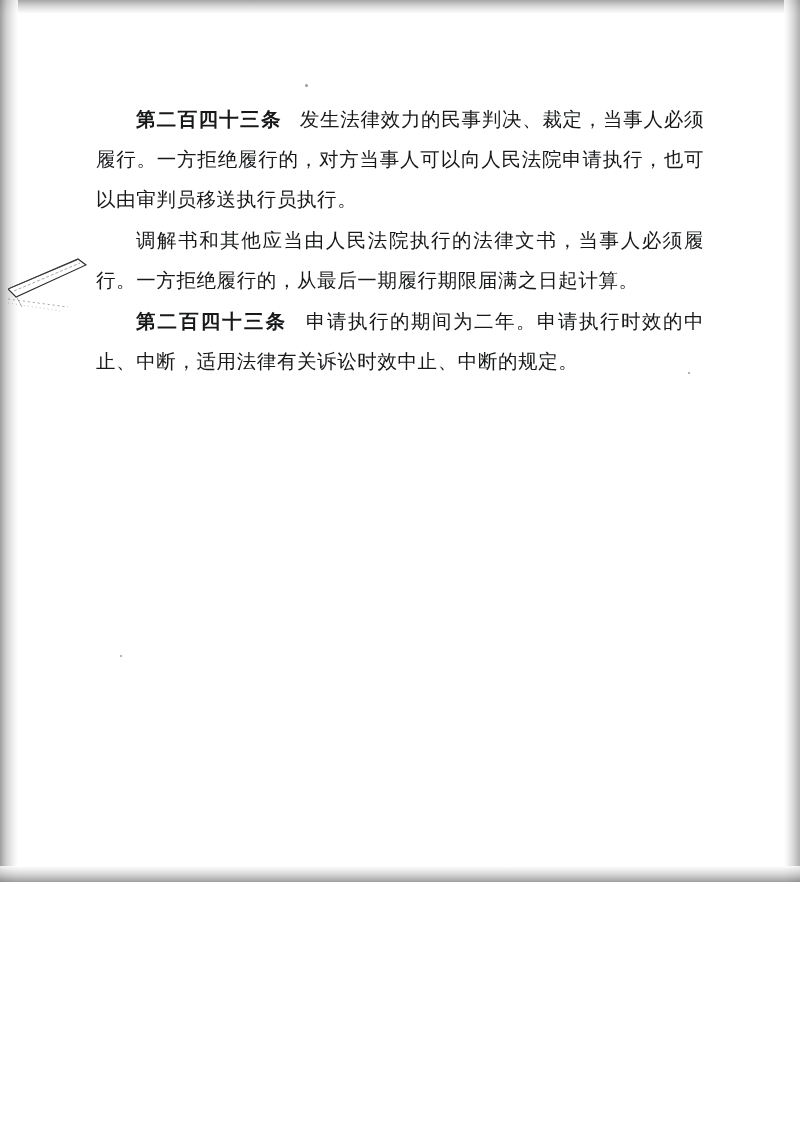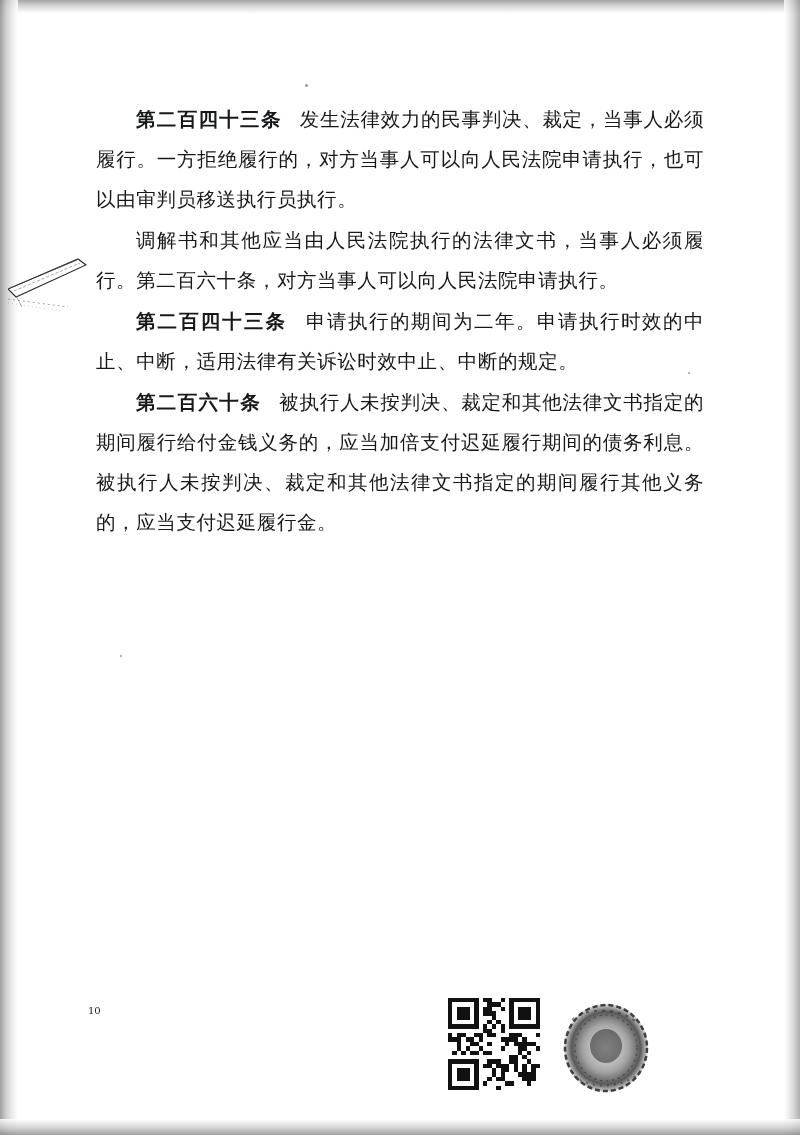--- a/index.html
+++ b/index.html
@@ -3,21 +3,21 @@
 <meta charset="utf-8">
 <style>
   html, body {
     margin: 0;
     padding: 0;
     background: #ffffff;
   }
   .page {
     position: relative;
     width: 800px;
-    height: 1135px;
+    height: 882px;
     background: #ffffff;
     overflow: hidden;
     font-family: "DejaVu Serif", serif;
   }
   
   .scan-edge-left {
     position: absolute;
     left: 0; top: 0;
     width: 18px; height: 1135px;
     background: linear-gradient(to right, #8d8d8d 0%, #c9c9c9 35%, #efefef 75%, #ffffff 100%);
@@ -140,31 +140,28 @@
   <span class="speck" style="left:688px; top:372px; width:2px; height:2px;"></span>
   <span class="speck" style="left:120px; top:655px; width:2px; height:2px;"></span>
 
   <div class="content">
 
     <p class="para">
       <span class="lead">第二百四十三条</span><span class="gap"></span><span>发生法律效力的民事判决、裁定，当事人必须履行。一方拒绝履行的，对方当事人可以向人民法院申请执行，也可以由审判员移送执行员执行。</span>
     </p>
 
     <p class="para">
-      <span>调解书和其他应当由人民法院执行的法律文书，当事人必须履行。第二百六十条，对方当事人可以向人民法院申请执行。</span>
+      <span>调解书和其他应当由人民法院执行的法律文书，当事人必须履行。一方拒绝履行的，从最后一期履行期限届满之日起计算。</span>
     </p>
 
     <p class="para">
       <span class="lead">第二百四十三条</span><span class="gap"></span><span>申请执行的期间为二年。申请执行时效的中止、中断，适用法律有关诉讼时效中止、中断的规定。</span>
     </p>
 
 
-    <p class="para">
-      <span class="lead">第二百六十条</span><span class="gap"></span><span>被执行人未按判决、裁定和其他法律文书指定的期间履行给付金钱义务的，应当加倍支付迟延履行期间的债务利息。被执行人未按判决、裁定和其他法律文书指定的期间履行其他义务的，应当支付迟延履行金。</span>
-    </p>
 
   </div>
 
   <div class="page-number">10</div>
 
   <div class="qr" id="qr">
       <i class="on"></i>
       <i class="on"></i>
       <i class="on"></i>
       <i class="on"></i>

